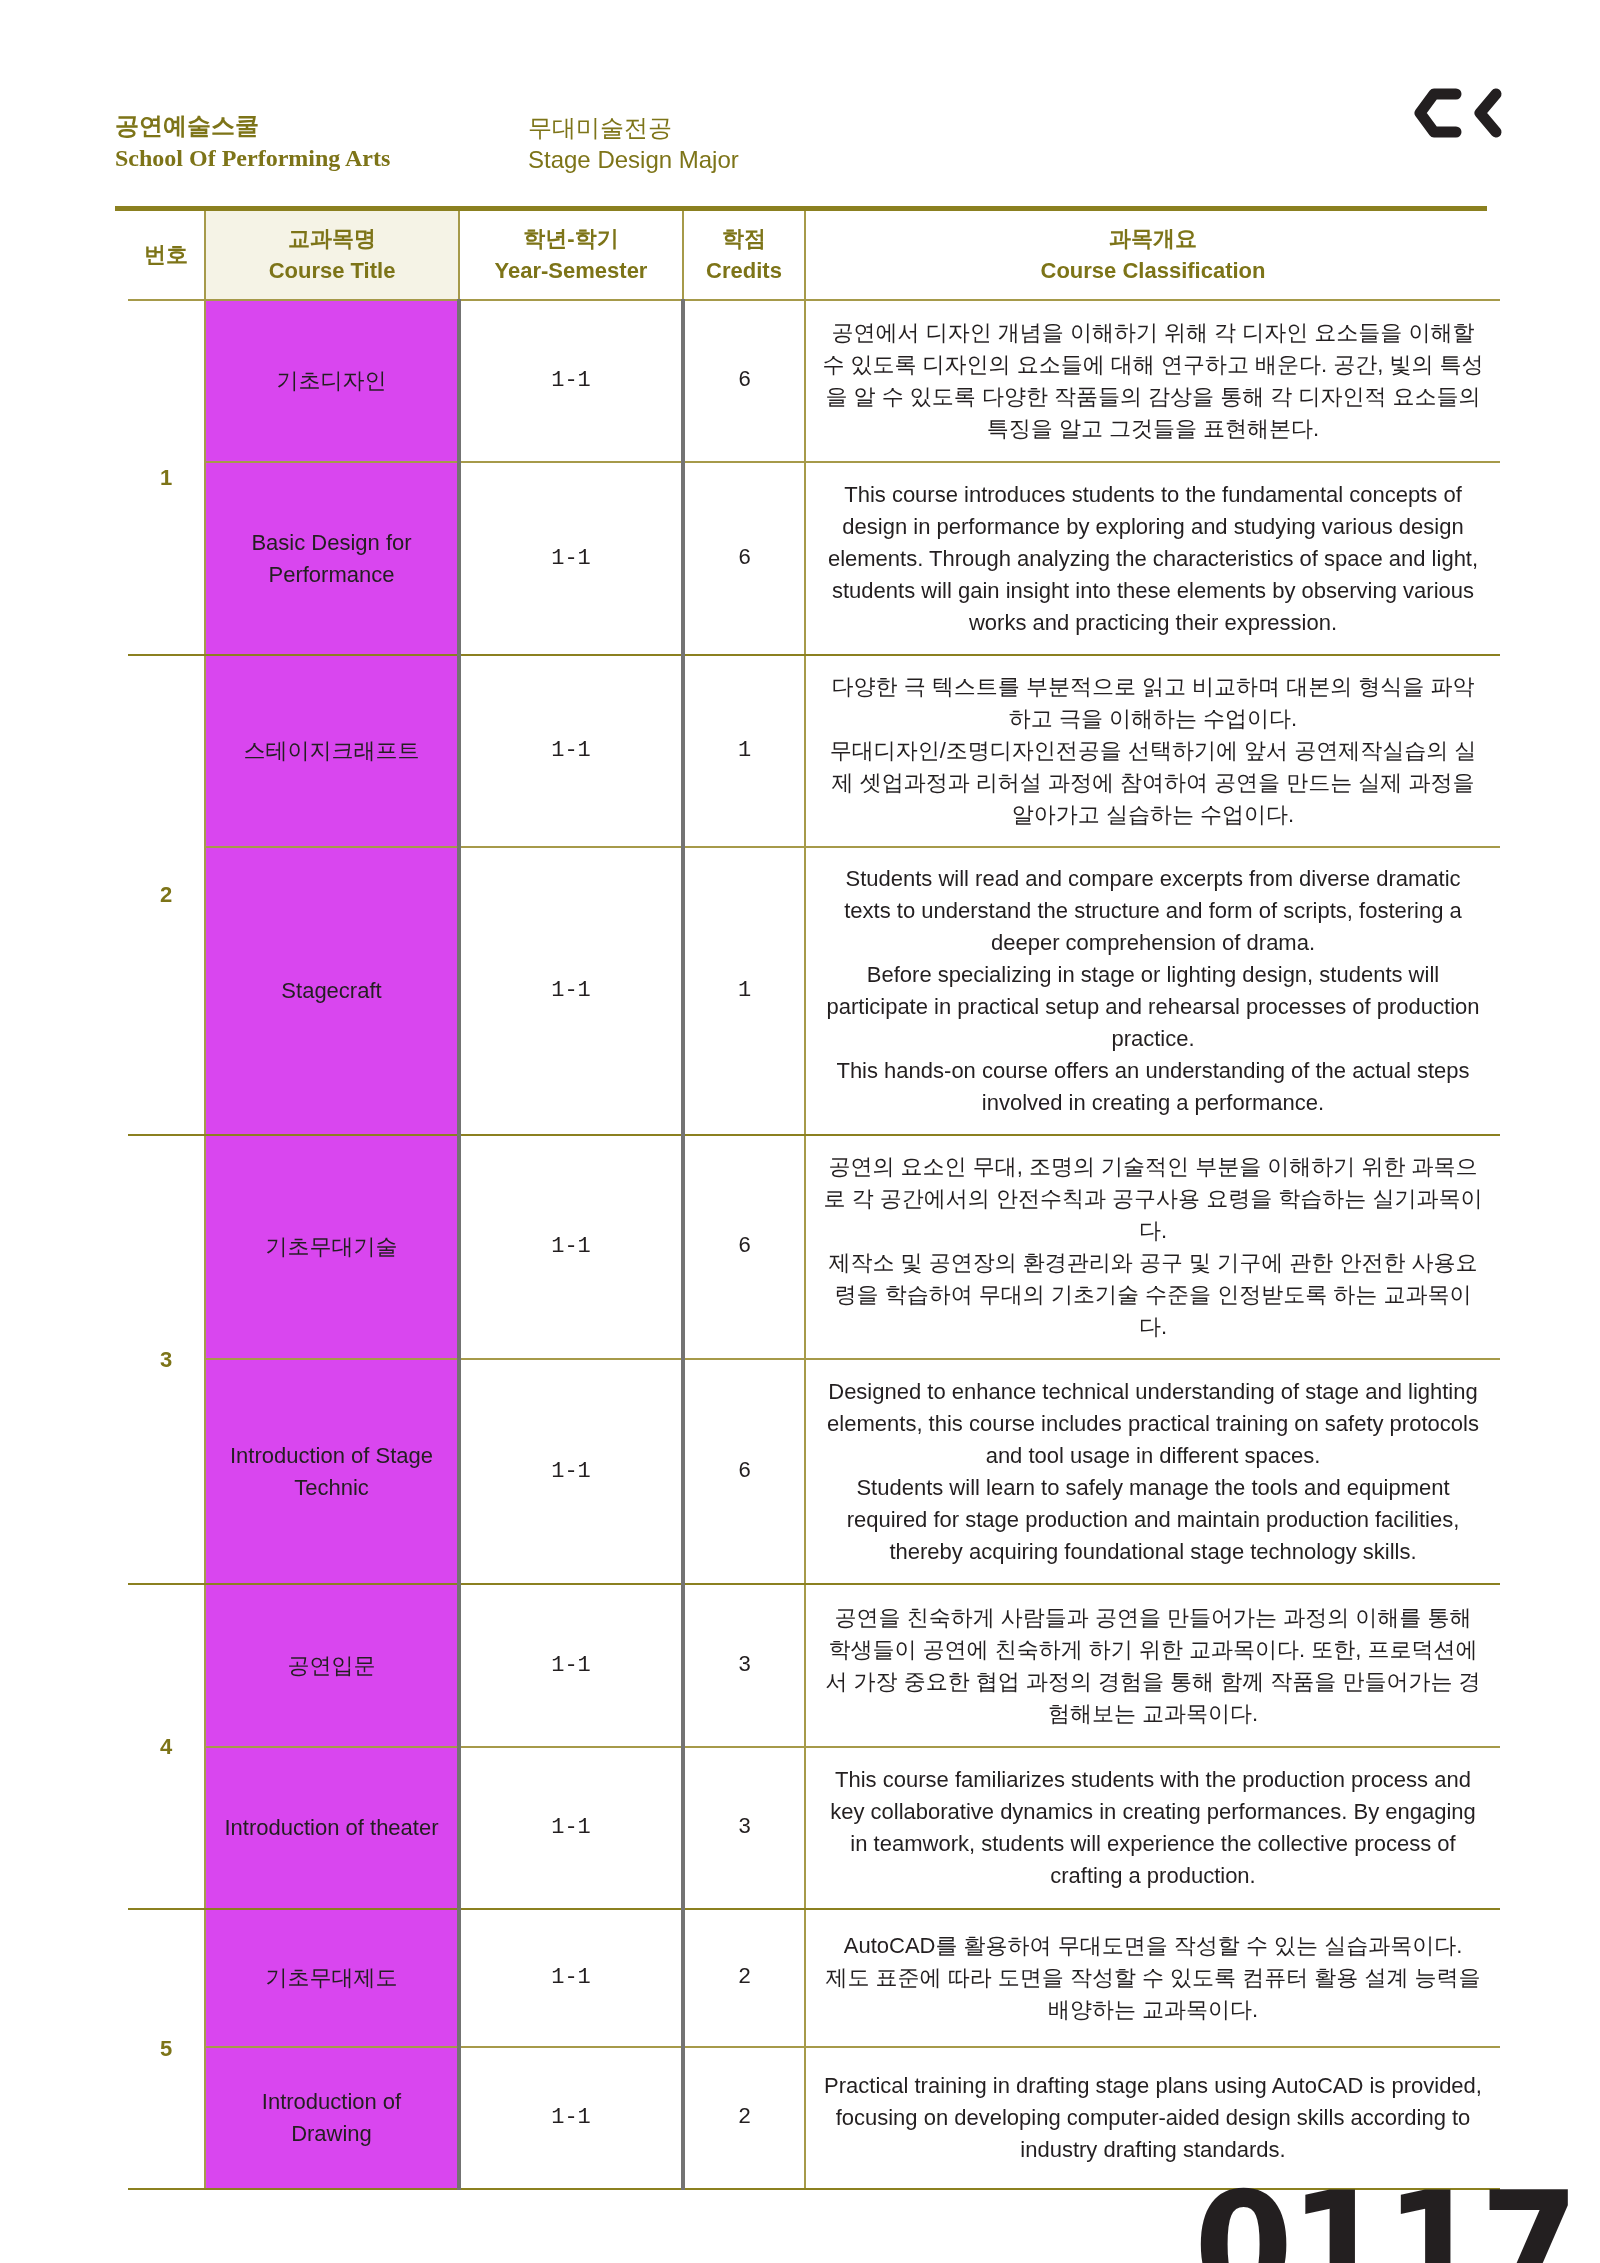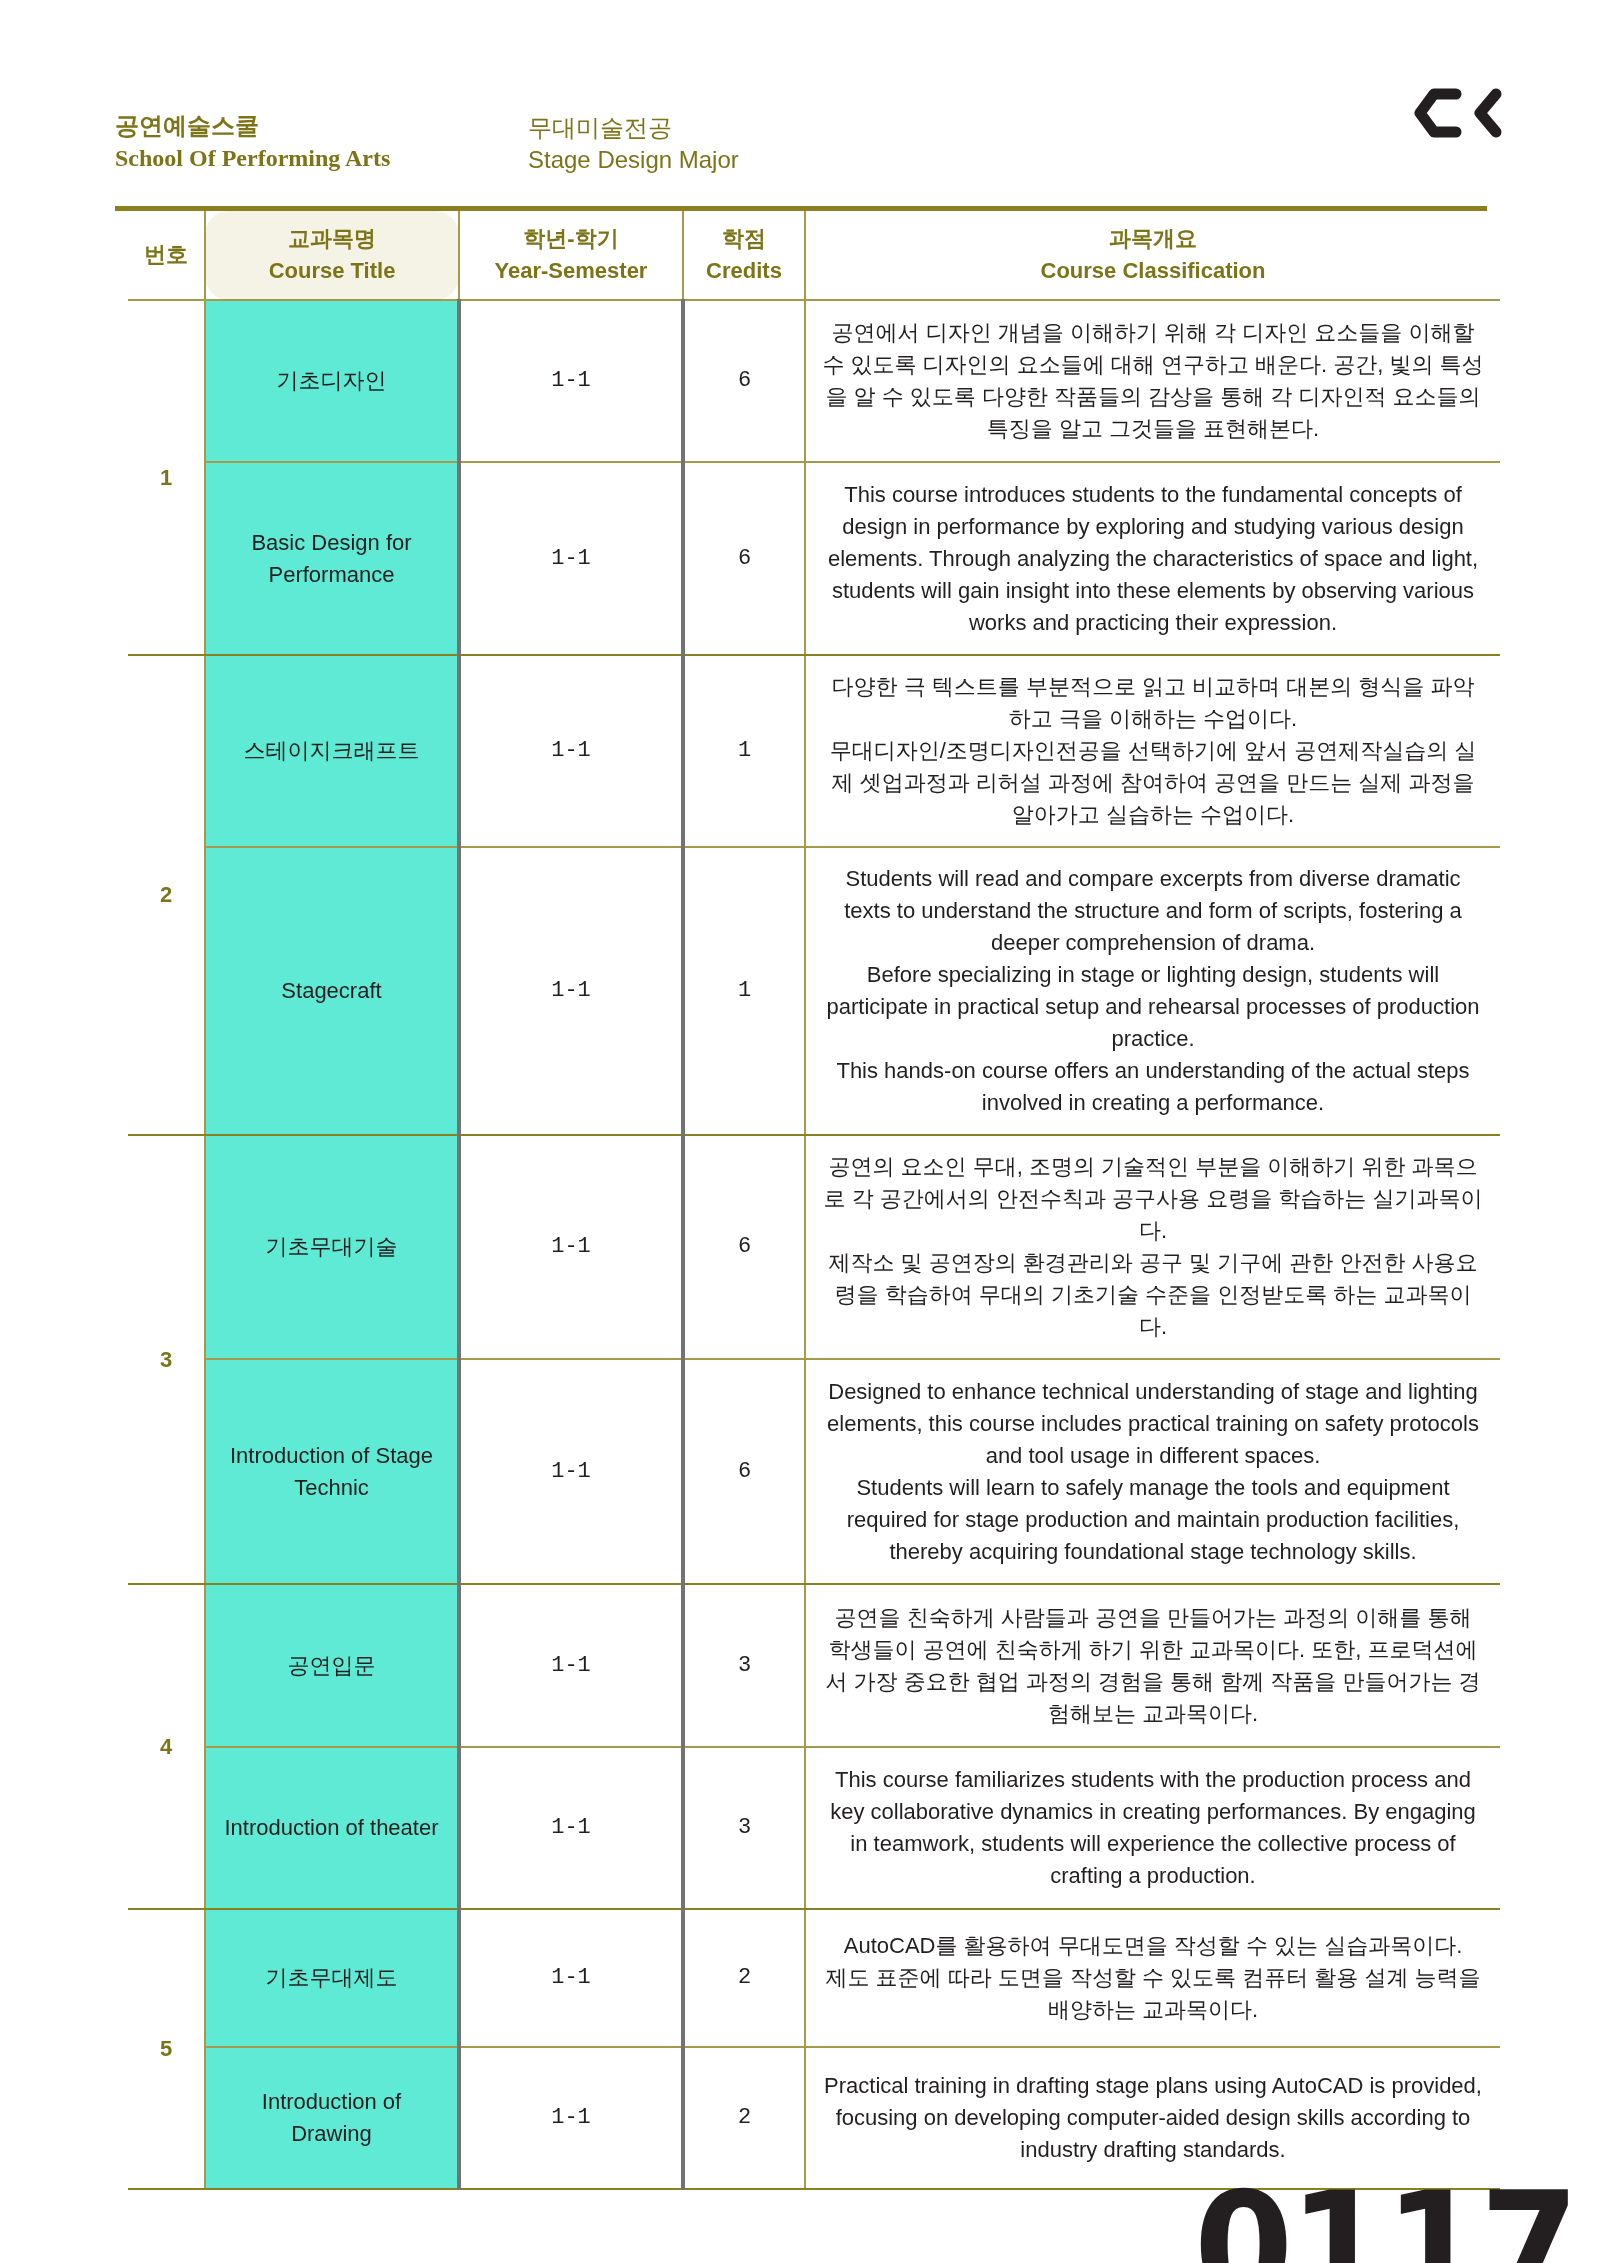--- a/index.html
+++ b/index.html
@@ -20,26 +20,26 @@
                     border-collapse: collapse; table-layout: fixed; }
     table.courses col.c-no { width: 77px; }
     table.courses col.c-title { width: 254px; }
     table.courses col.c-ys { width: 224px; }
     table.courses col.c-cr { width: 122px; }
     table.courses col.c-desc { width: 695px; }
 
     table.courses th { height: 88px; color: #7d7418; font-weight: bold; font-size: 22px;
                        line-height: 32px; text-align: center; vertical-align: middle;
                        border-bottom: 2px solid #a69a4a; padding: 0; }
-    table.courses th.title-col { background: #f5f3e6; border-radius: 24px; }
+    table.courses th.title-col { background: #f5f3e6; }
     table.courses th + th { border-left: 2px solid #a69a4a; }
 
     table.courses td { padding: 15px; vertical-align: middle; text-align: center; font-size: 22px; line-height: 32px; }
     td.no { color: #7d7418; font-weight: bold; font-size: 23px; border-bottom: 2px solid #8b8020; }
-    td.title { background: #5eead4; border-left: 2px solid #a69a4a; }
+    td.title { background: #d946ef; border-left: 2px solid #a69a4a; }
     td.ys, td.cr { border-left: 4px solid #737373; font-family: Liberation Mono, monospace; }
     td.desc { border-left: 2px solid #a69a4a; text-align: left; padding: 0 12px 0 22px; font-size: 22px; line-height: 32.5px; white-space: pre-line; }
     tr.inner td.title, tr.inner td.ys, tr.inner td.cr, tr.inner td.desc { border-bottom: 2px solid #a69a4a; }
     tr.last td.title, tr.last td.ys, tr.last td.cr, tr.last td.desc { border-bottom: 2px solid #8b8020; }
 
     #page-number { position: absolute; left: 1194px; top: 2172px; font-size: 150px; font-weight: bold;
                    line-height: 150px; color: #231f20; letter-spacing: -4px;
                    font-family: "DejaVu Sans", sans-serif; transform: scaleX(0.95); transform-origin: left top; }
   </style>
 </head>

